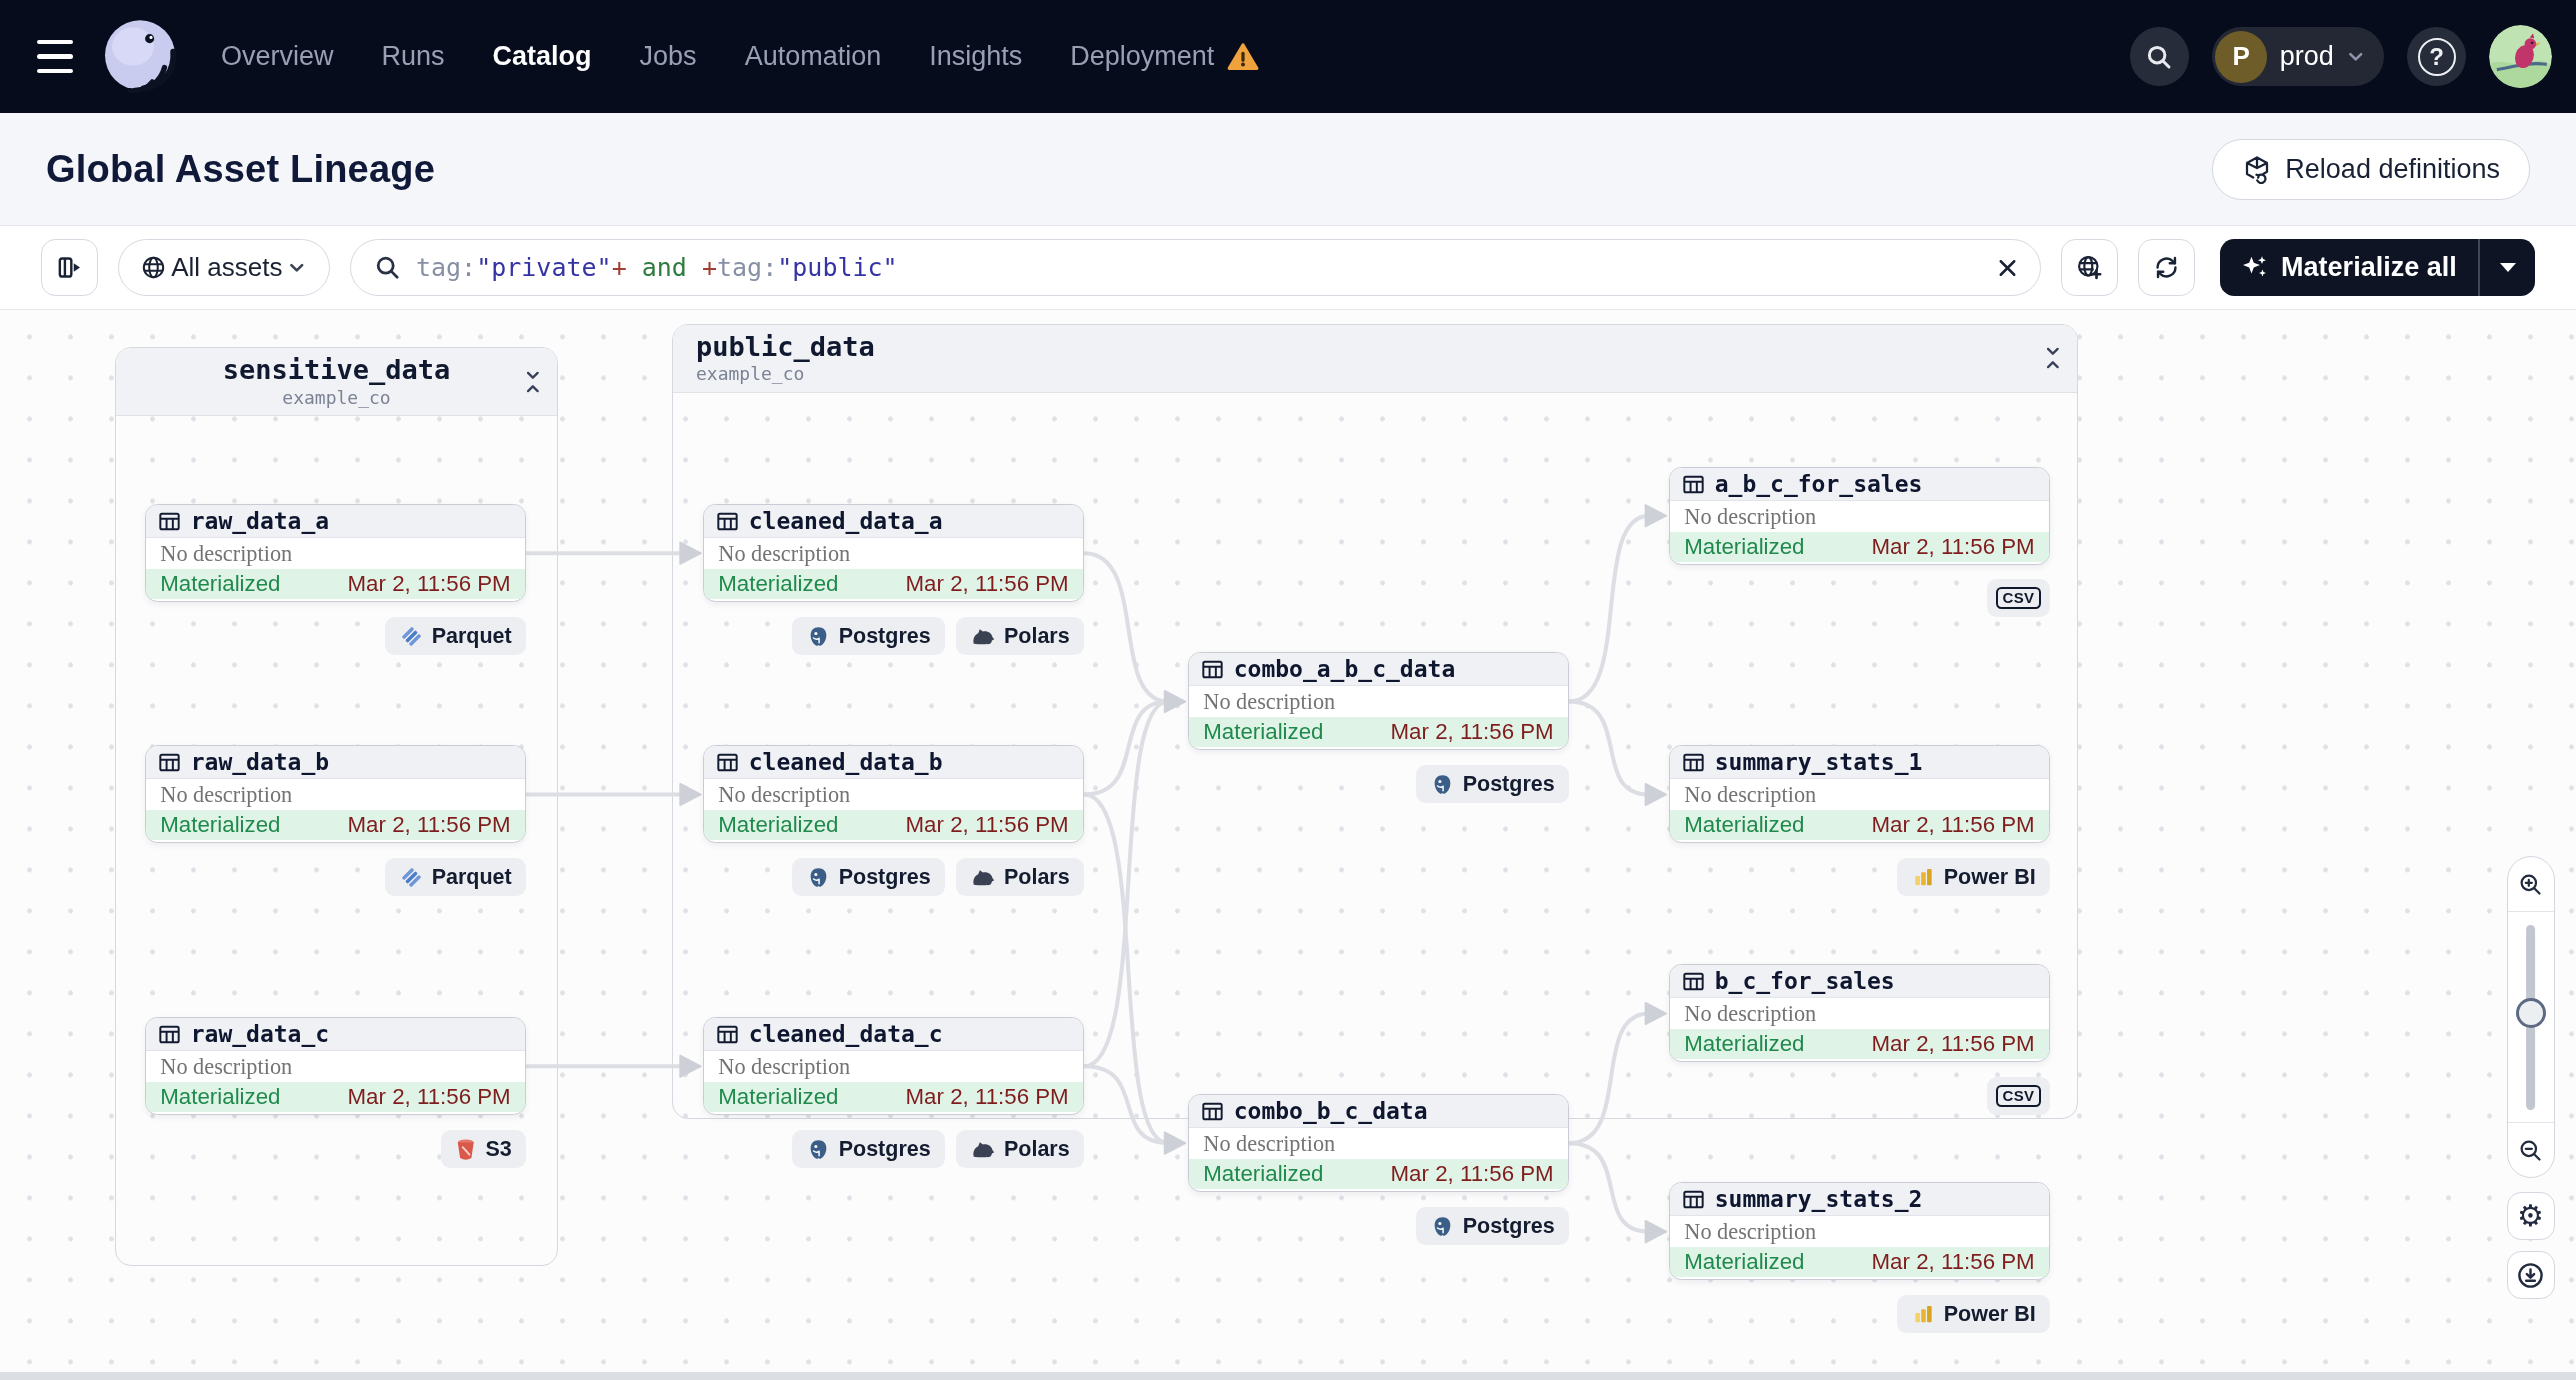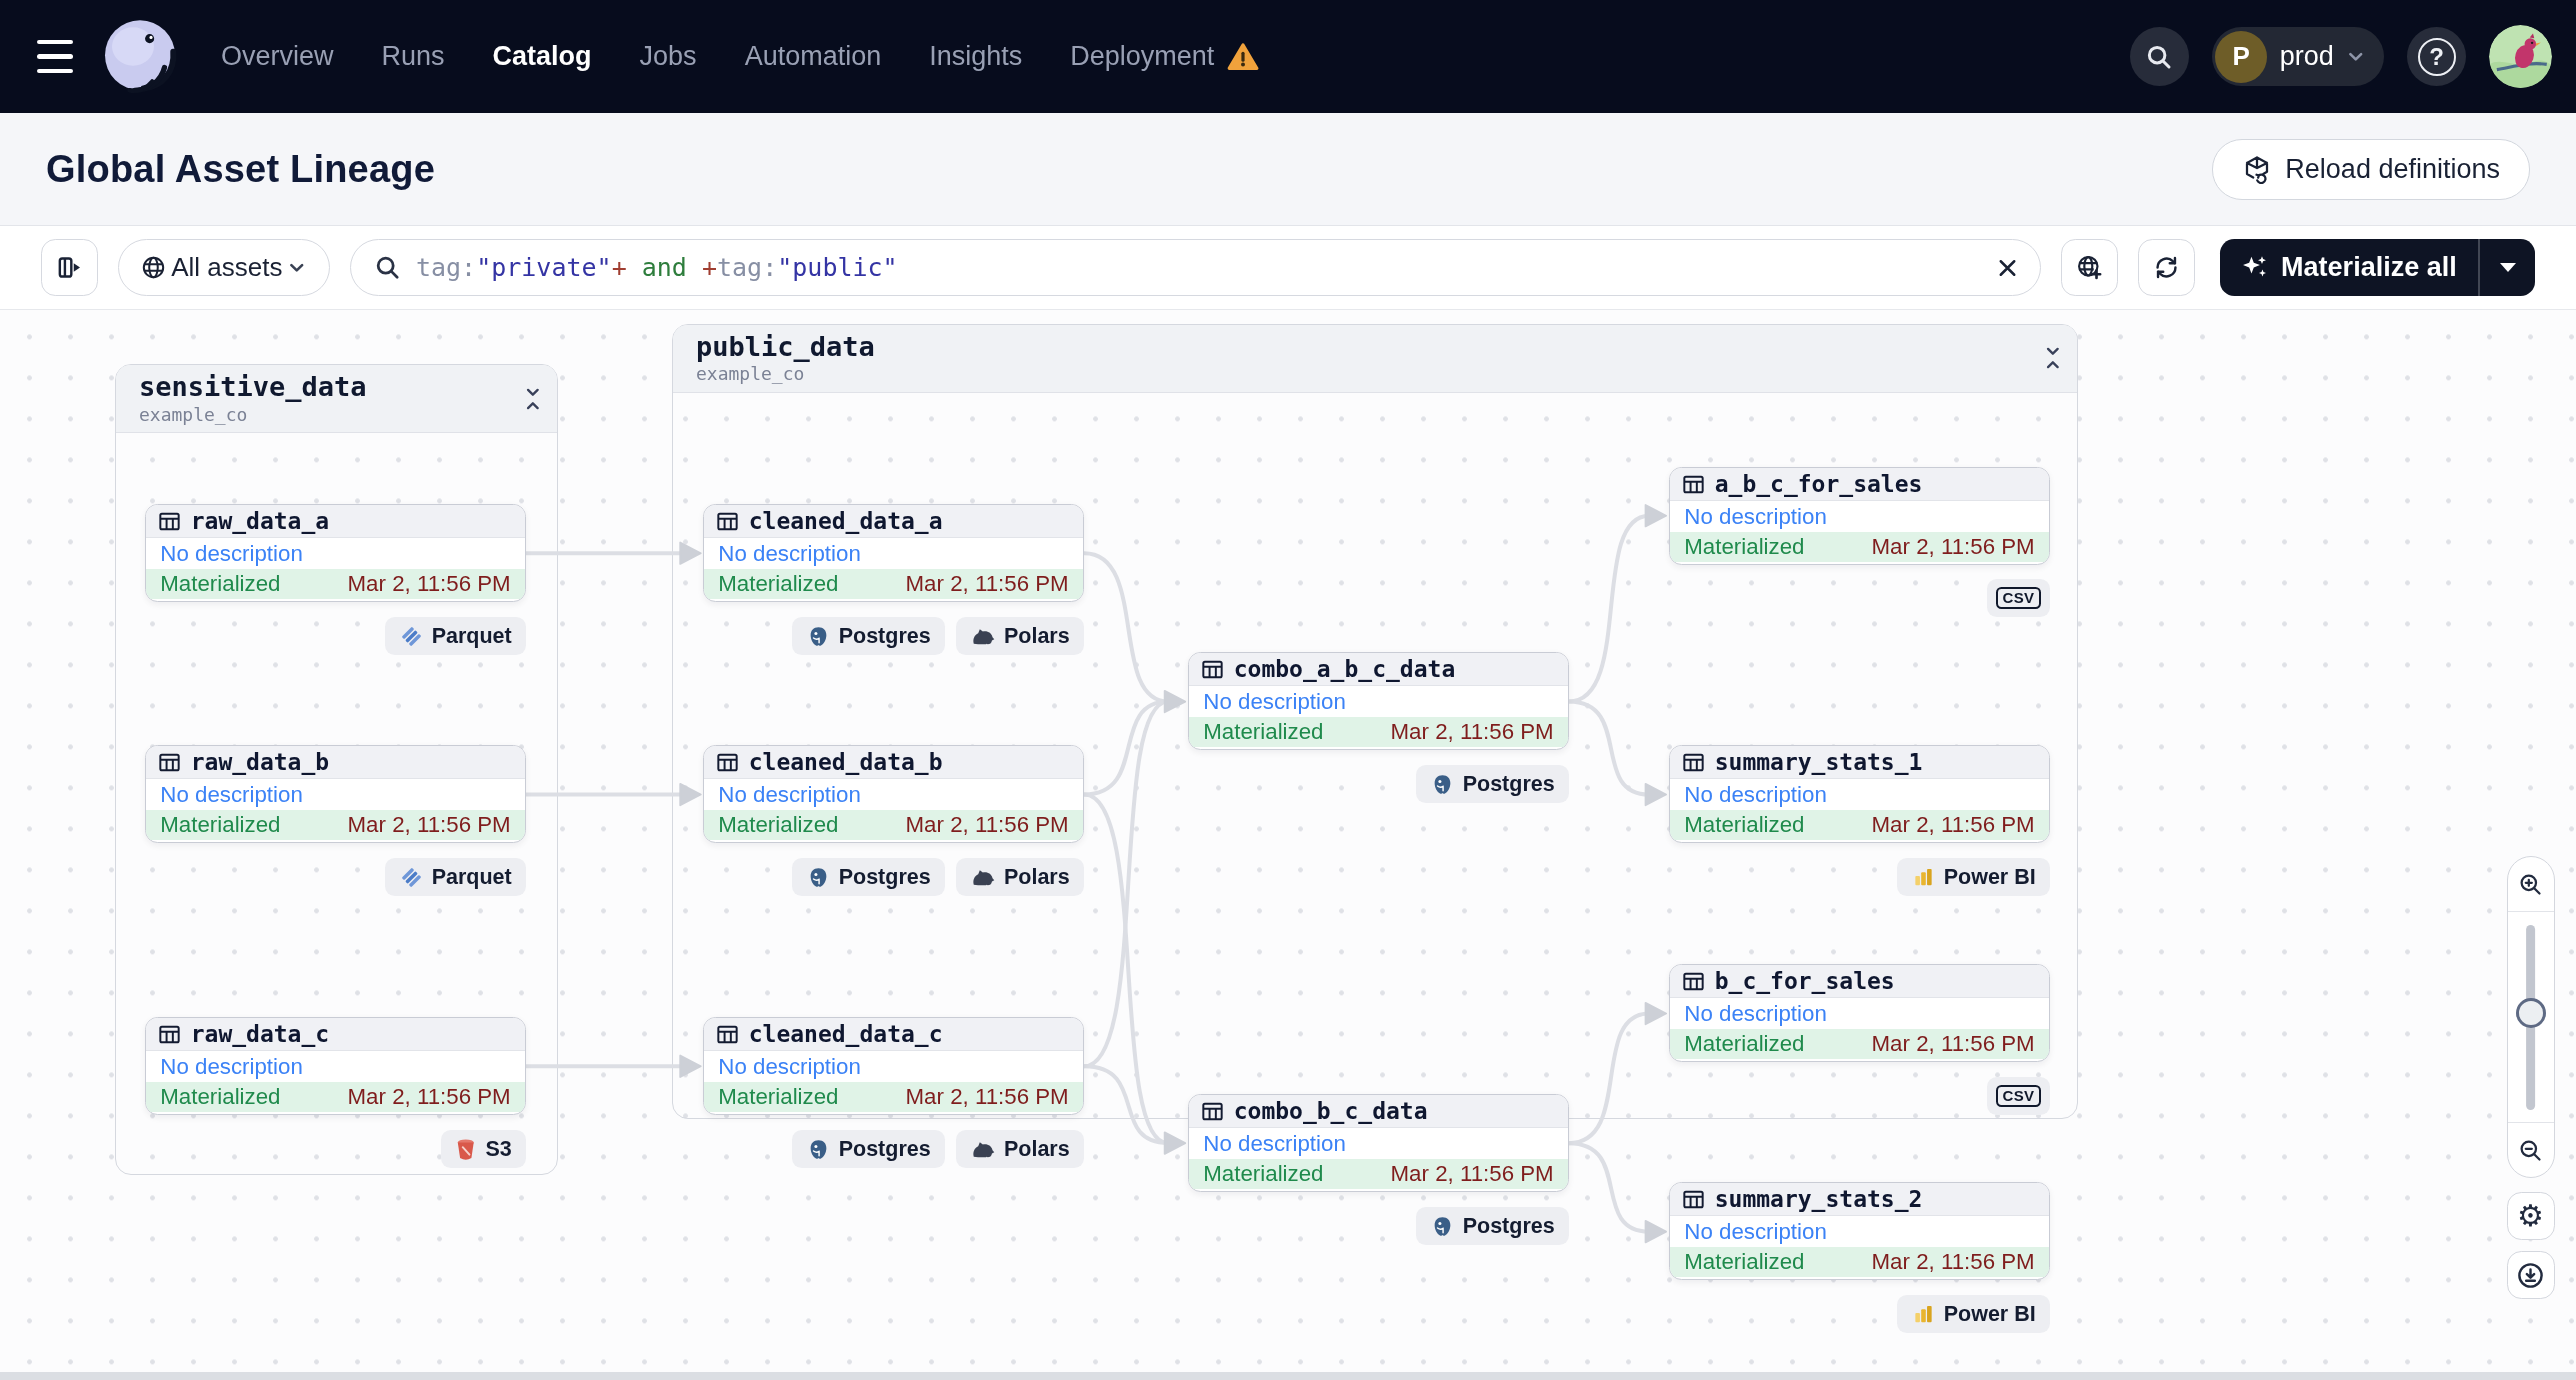--- a/index.html
+++ b/index.html
@@ -51,21 +51,21 @@
   .group { position:absolute; border:1.8px solid #D5D8DF; border-radius:16px; z-index:1; }
   .group-header { height:68px; background:#F0F2F5; border-bottom:1.8px solid #E0E2E8; border-radius:14.3px 14.3px 0 0; display:flex; flex-direction:column; justify-content:center; padding:0 23px; position:relative; }
   .group-title { font-family:"DejaVu Sans Mono",monospace; font-size:27px; font-weight:700; color:#10192F; line-height:1.1; }
   .group-sub { font-family:"DejaVu Sans Mono",monospace; font-size:18px; color:#7B8295; margin-top:1.8px; }
   .collapse-btn { position:absolute; right:14.3px; top:50%; transform:translateY(-50%); background:none; border:none; cursor:pointer; display:flex; }
   #edges { position:absolute; left:0; top:0; z-index:2; pointer-events:none; }
 
   .node { position:absolute; width:381px; height:98px; border:1.8px solid #C9CCD5; border-radius:12.5px; background:#fff; overflow:hidden; z-index:3; box-shadow:0 2.7px 6.3px rgba(13,22,38,.06); cursor:pointer; }
   .node-h { height:33px; background:#F0F1F5; border-bottom:1.8px solid #E2E4E9; display:flex; align-items:center; gap:9px; padding:0 10.7px; }
   .node-name { font-family:"DejaVu Sans Mono",monospace; font-size:23px; font-weight:700; color:#0F1730; }
-  .node-d { height:31px; display:flex; align-items:center; padding:0 14.3px; font-size:22.3px; color:#3b82f6; }
+  .node-d { height:31px; display:flex; align-items:center; padding:0 14.3px; font-size:22.3px; color:#737373;font-family:Liberation Serif, serif; }
   .node-s { height:30px; background:#E0F3E7; display:flex; align-items:center; justify-content:space-between; padding:0 14.3px; font-size:22.3px; }
   .node-s .mat { color:#1F8A4C; }
   .node-s .ts { color:#7f1d1d; }
   .badges { position:absolute; display:flex; justify-content:flex-end; gap:10.7px; z-index:3; }
   .badge { height:38px; background:#EDEEF2; border-radius:9.8px; padding:0 14.3px; display:inline-flex; align-items:center; gap:9px; font-size:21.5px; font-weight:700; color:#141C30; }
   .badge .bicon { display:flex; }
   .csv-chip { border:2.7px solid #10182B; border-radius:5.4px; font-size:15px; font-weight:700; color:#10182B; padding:0.9px 4.5px; line-height:1.1; letter-spacing:0.4px; }
 
   
   .zoom-panel { position:absolute; right:21.5px; top:856px; width:48px; height:322px; background:#fff; border:1.8px solid #D4D7DE; border-radius:24px; display:flex; flex-direction:column; z-index:5; }
@@ -244,21 +244,21 @@
         <span>Materialize all</span>
       </button>
       <span class="mat-divider"></span>
       <button class="mat-caret">
           <span class="caret-tri"></span>
         </button>
     </div>
   </div>
 
   <div class="canvas" id="canvas">
-    <div class="group" id="group-0" style="left:115px; top:53px; width:443px; height:811px;">
+    <div class="group" id="group-0" style="left:115px; top:36px; width:443px; height:919px;text-align:center;">
       <div class="group-header">
         <span class="group-title">sensitive_data</span>
         <span class="group-sub">example_co</span>
         <button class="collapse-btn">
           <svg width="19.7" height="25" viewBox="0 0 20 26" fill="none" stroke="#39415A" stroke-width="2.4" stroke-linecap="round" stroke-linejoin="round">
               <path d="M5 3.5l5 5 5-5M5 22.5l5-5 5 5"></path>
             </svg>
         </button>
       </div>
     </div>

